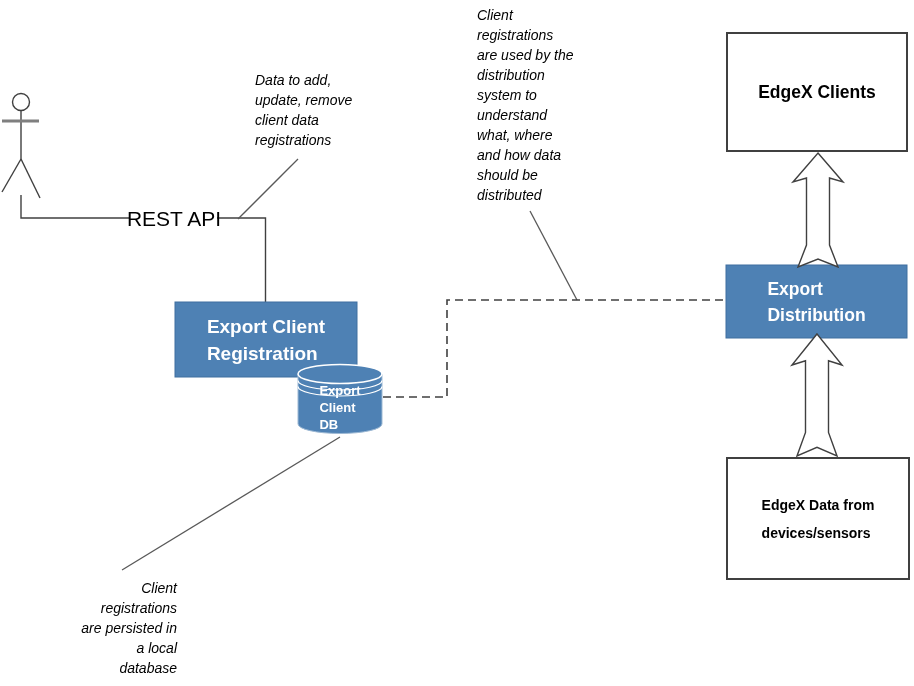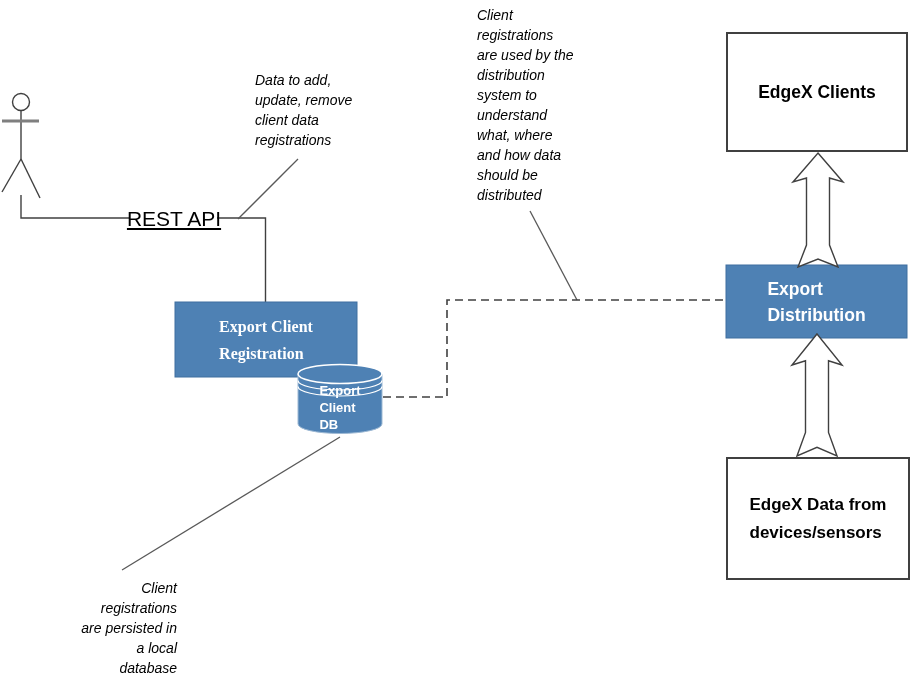--- a/index.html
+++ b/index.html
@@ -83,21 +83,21 @@
 
     <rect x="726" y="265" width="181" height="73" class="blue-fill blue-stroke" stroke-width="1"></rect>
 
     <rect x="727" y="458" width="182" height="121" class="white-node-fill box-stroke" stroke-width="2"></rect>
 
     <polygon points="0,0 25,29 11.5,25 11.5,92 20,114 0,106 -20,114 -11.5,92 -11.5,25 -25,29" transform="translate(818,153)" fill="#ffffff" class="box-stroke" stroke-width="1.4"></polygon>
 
     <polygon points="0,0 25,29 11.5,25 11.5,92 20,114 0,106 -20,114 -11.5,92 -11.5,25 -25,29" transform="translate(817,334) scale(1,1.07)" fill="#ffffff" class="box-stroke" stroke-width="1.4"></polygon>
   </svg>
 
-  <div class="overlay rest-api" style="left:126px;top:207px;width:96px;text-decoration:underline;">REST API</div>
+  <div class="overlay rest-api" style="left:126px;top:207px;width:96px;">REST API</div>
 
   <div class="overlay note pre" style="left:255px;top:70px;width:120px;">Data to add,
 update, remove
 client data
 registrations</div>
 
   <div class="overlay note pre" style="left:477px;top:5px;width:118px;">Client
 registrations
 are used by the
 distribution
@@ -112,23 +112,23 @@
 registrations
 are persisted in
 a local
 database</div>
 
   <div class="overlay node-label" style="left:727px;top:33px;width:180px;height:118px;font-size:17.5px;">EdgeX Clients</div>
 
   <div class="overlay node-label pre" style="left:726px;top:265px;width:181px;height:73px;font-size:17.5px;line-height:26px;color:var(--text-light);">Export
 Distribution</div>
 
-  <div class="overlay node-label pre" style="left:175px;top:302px;width:182px;height:75px;font-size:16px;line-height:27px;color:var(--text-light);font-family:Liberation Serif, serif;">Export Client
+  <div class="overlay node-label pre" style="left:175px;top:302px;width:182px;height:75px;font-size:19px;line-height:27px;color:var(--text-light);">Export Client
 Registration</div>
 
   <div class="overlay node-label pre" style="left:300px;top:379px;width:80px;height:56px;font-size:13px;line-height:17px;color:var(--text-light);">Export
 Client
 DB</div>
 
-  <div class="overlay node-label pre" style="left:727px;top:458px;width:182px;height:121px;font-size:17px;line-height:28px;">EdgeX Data from
+  <div class="overlay node-label pre" style="left:727px;top:458px;width:182px;height:121px;font-size:14px;line-height:28px;">EdgeX Data from
 devices/sensors</div>
 
 </div>
 
 </body></html>

